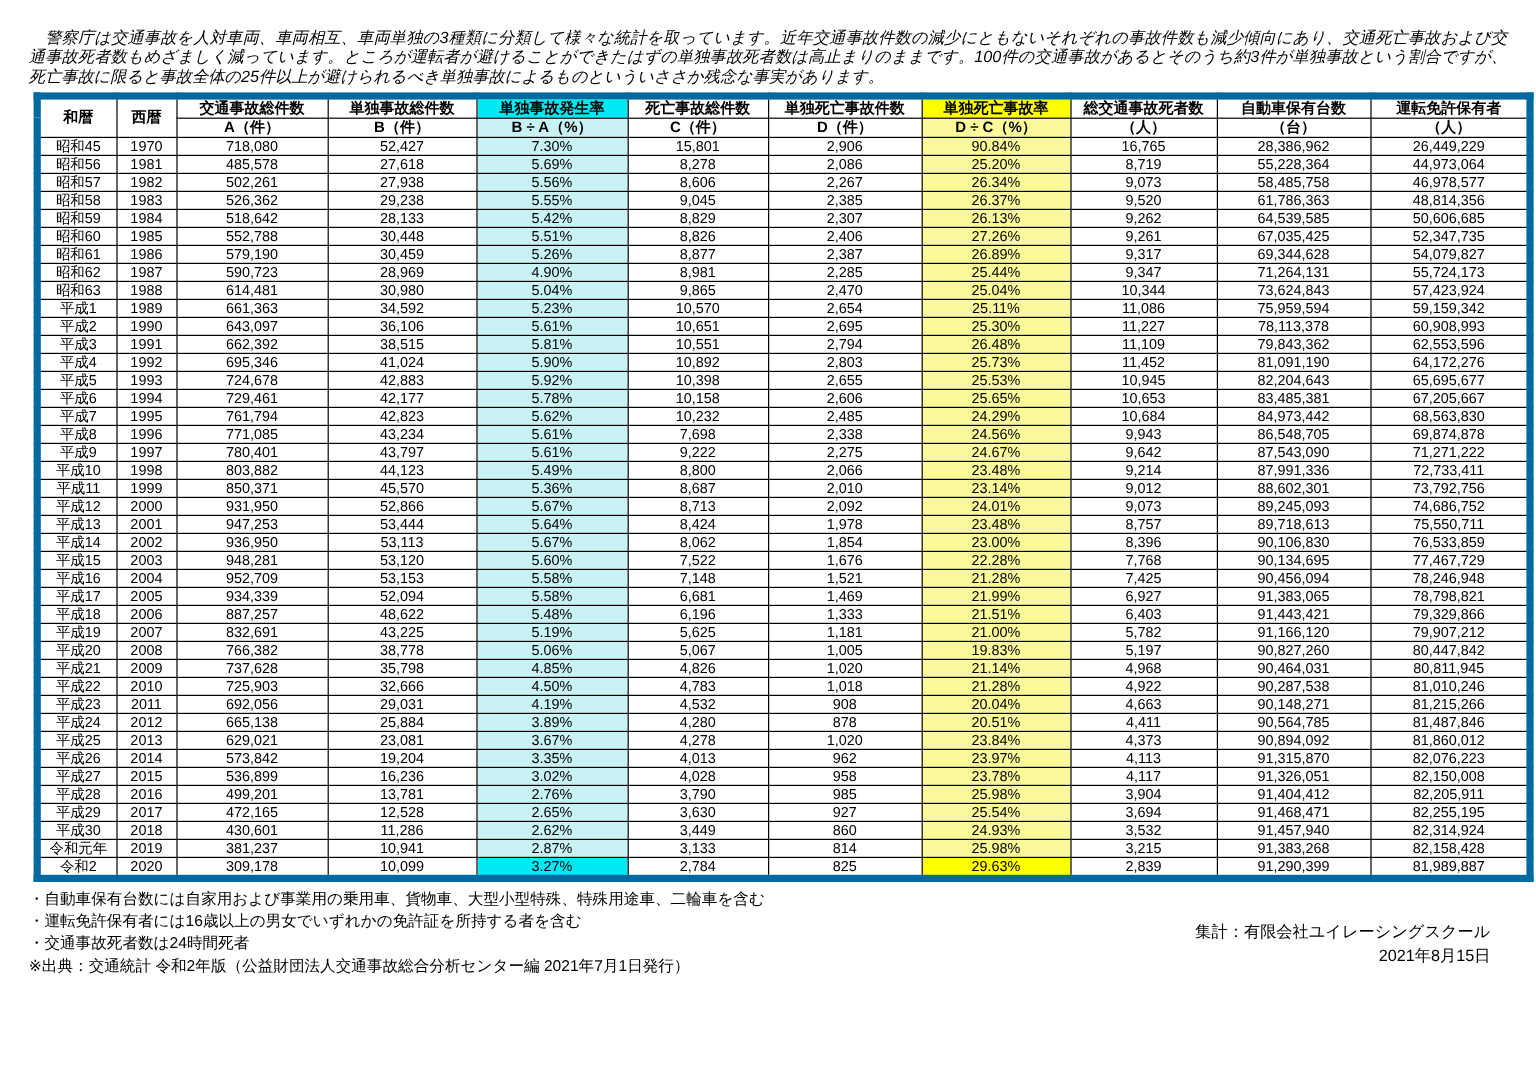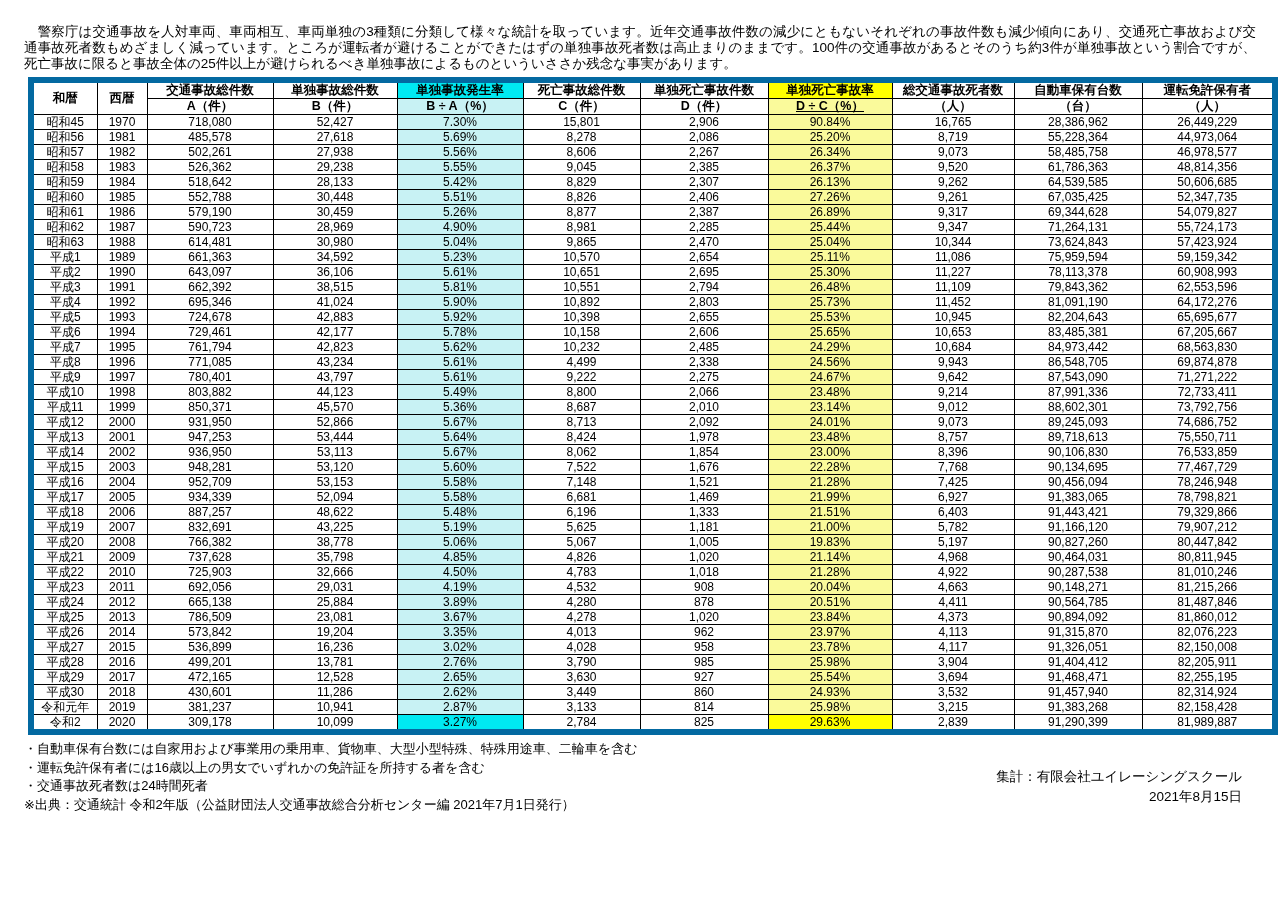--- a/index.html
+++ b/index.html
@@ -18,20 +18,21 @@
     text-align:center; font-weight:bold; font-size:16px; letter-spacing:0.5px;
   }
   .doc-ref {
     position:absolute; right:38px; top:2px; font-size:13px; font-weight:normal;
   }
 
   .intro {
     margin:8px 24px 5px 24px;
     font-size:13.5px; line-height:1.18;
     text-align:justify;
+    font-style:italic;
   }
 
   table.stats {
     margin-left:28px;
     width:1244px;
     border-collapse:collapse;
     table-layout:fixed;
     border:6px solid #0369a1;
   }
   table.stats th, table.stats td {
@@ -45,21 +46,21 @@
   table.stats thead th {
     font-size:12.5px; font-weight:bold; height:15px; line-height:15px;
   }
   table.stats tbody td {
     font-size:12px; font-weight:normal; height:14.55px; line-height:14px;
   }
   
   .h-rate-top  { background:var(--rate-hot); }
   .h-rate-sub  { background:var(--rate-soft); }
   .h-fatal-top { background:var(--fatal-hot); }
-  .h-fatal-sub { background:var(--fatal-soft);text-decoration:underline; }
+  .h-fatal-sub { background:var(--fatal-soft); }
   td.c-rate      { background:var(--rate-soft); }
   td.c-rate-hot  { background:var(--rate-hot); }
   td.c-fatal     { background:var(--fatal-soft); }
   td.c-fatal-hot { background:var(--fatal-hot);margin-top:41px; }
 
   .footer { position:relative; margin:5px 24px 0 24px; }
   .notes { font-size:13px; line-height:1.45; }
   .note-line { white-space:nowrap; }
   .credit-block {
     position:absolute; right:14px; top:27px;
@@ -322,21 +323,21 @@
           <td>10,684</td>
           <td>84,973,442</td>
           <td>68,563,830</td>
         </tr>
         <tr>
           <td>平成8</td>
           <td>1996</td>
           <td>771,085</td>
           <td>43,234</td>
           <td class="c-rate">5.61%</td>
-          <td>4,499</td>
+          <td>7,698</td>
           <td>2,338</td>
           <td class="c-fatal">24.56%</td>
           <td>9,943</td>
           <td>86,548,705</td>
           <td>69,874,878</td>
         </tr>
         <tr>
           <td>平成9</td>
           <td>1997</td>
           <td>780,401</td>
@@ -540,21 +541,21 @@
           <td>4,280</td>
           <td>878</td>
           <td class="c-fatal">20.51%</td>
           <td>4,411</td>
           <td>90,564,785</td>
           <td>81,487,846</td>
         </tr>
         <tr>
           <td>平成25</td>
           <td>2013</td>
-          <td>786,509</td>
+          <td>629,021</td>
           <td>23,081</td>
           <td class="c-rate">3.67%</td>
           <td>4,278</td>
           <td>1,020</td>
           <td class="c-fatal">23.84%</td>
           <td>4,373</td>
           <td>90,894,092</td>
           <td>81,860,012</td>
         </tr>
         <tr>

